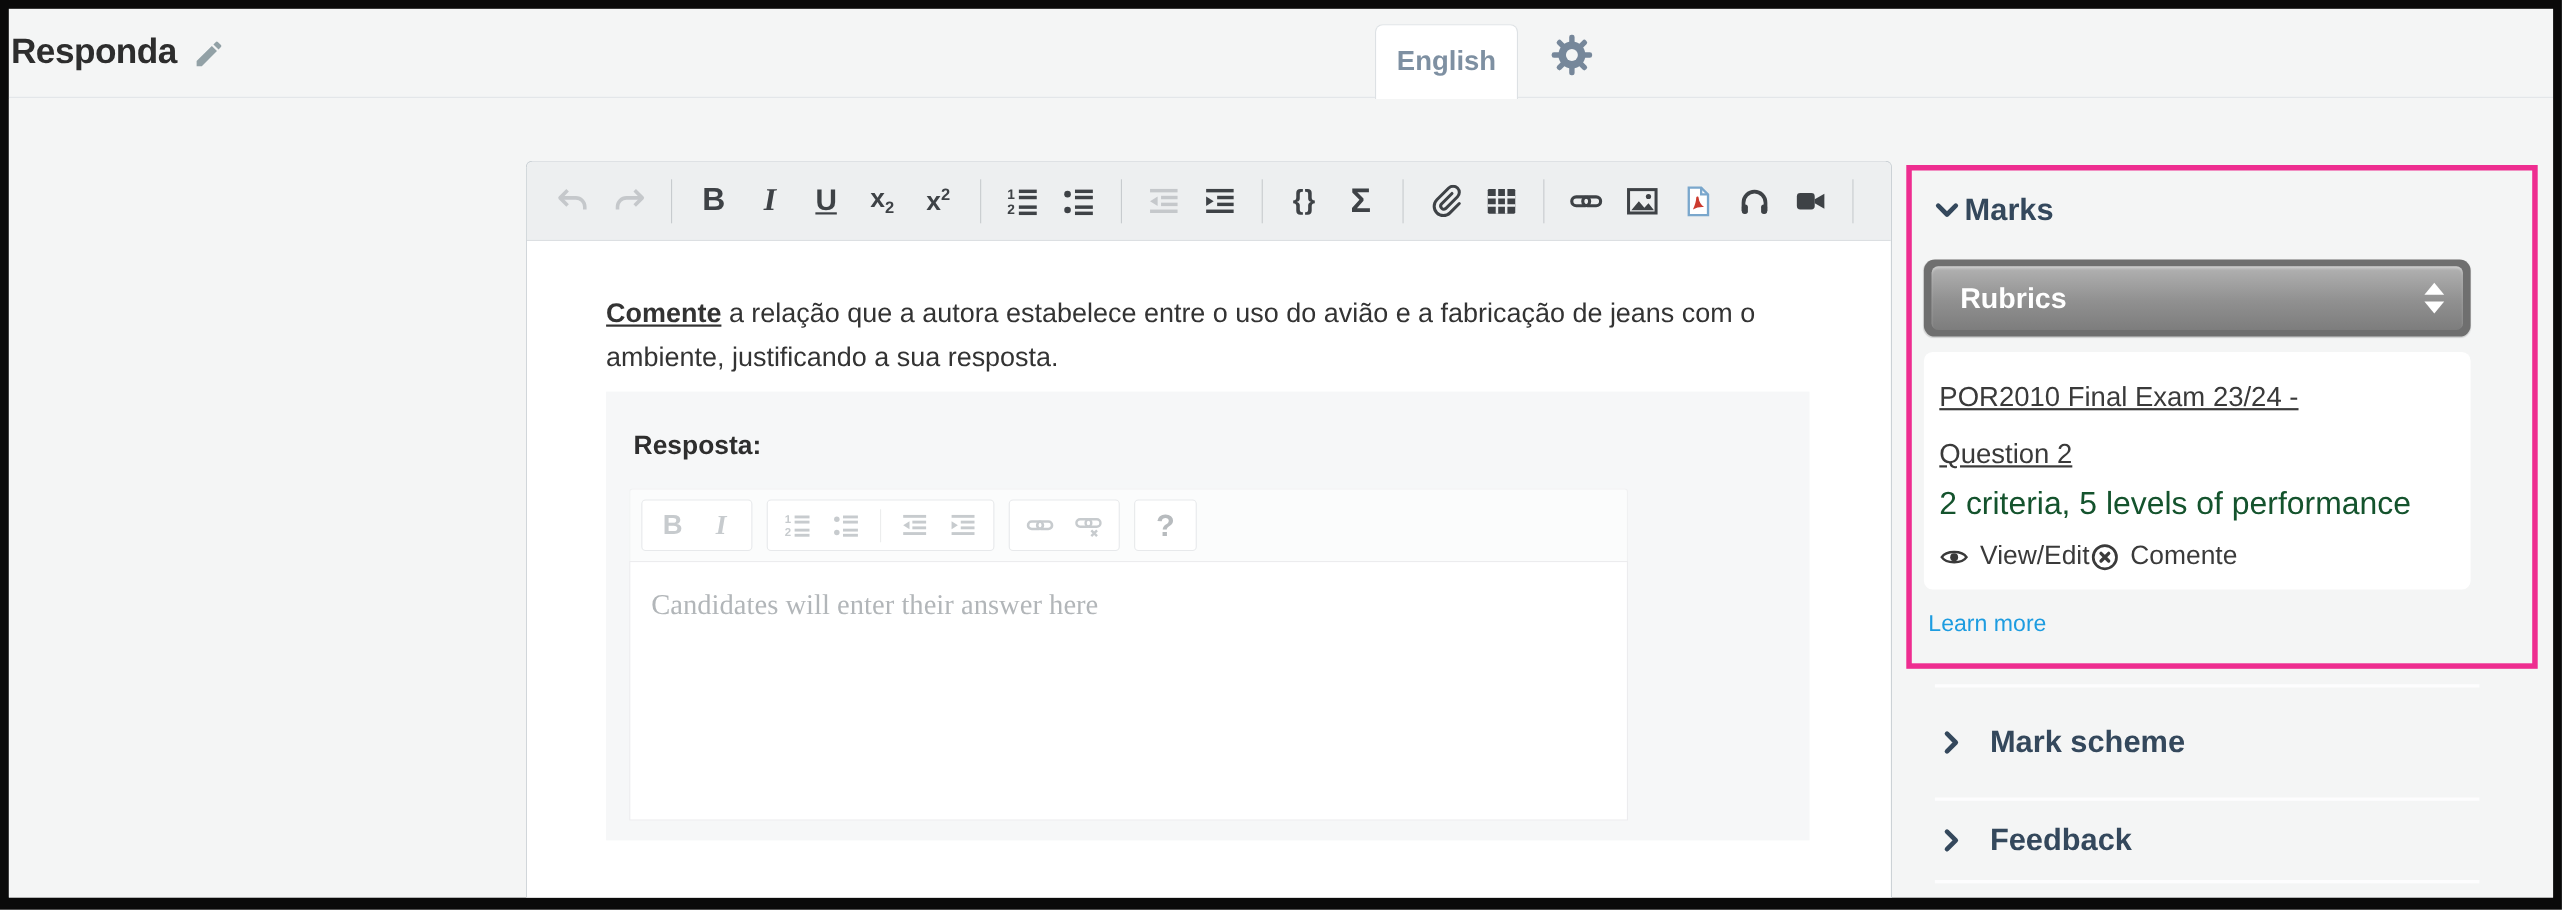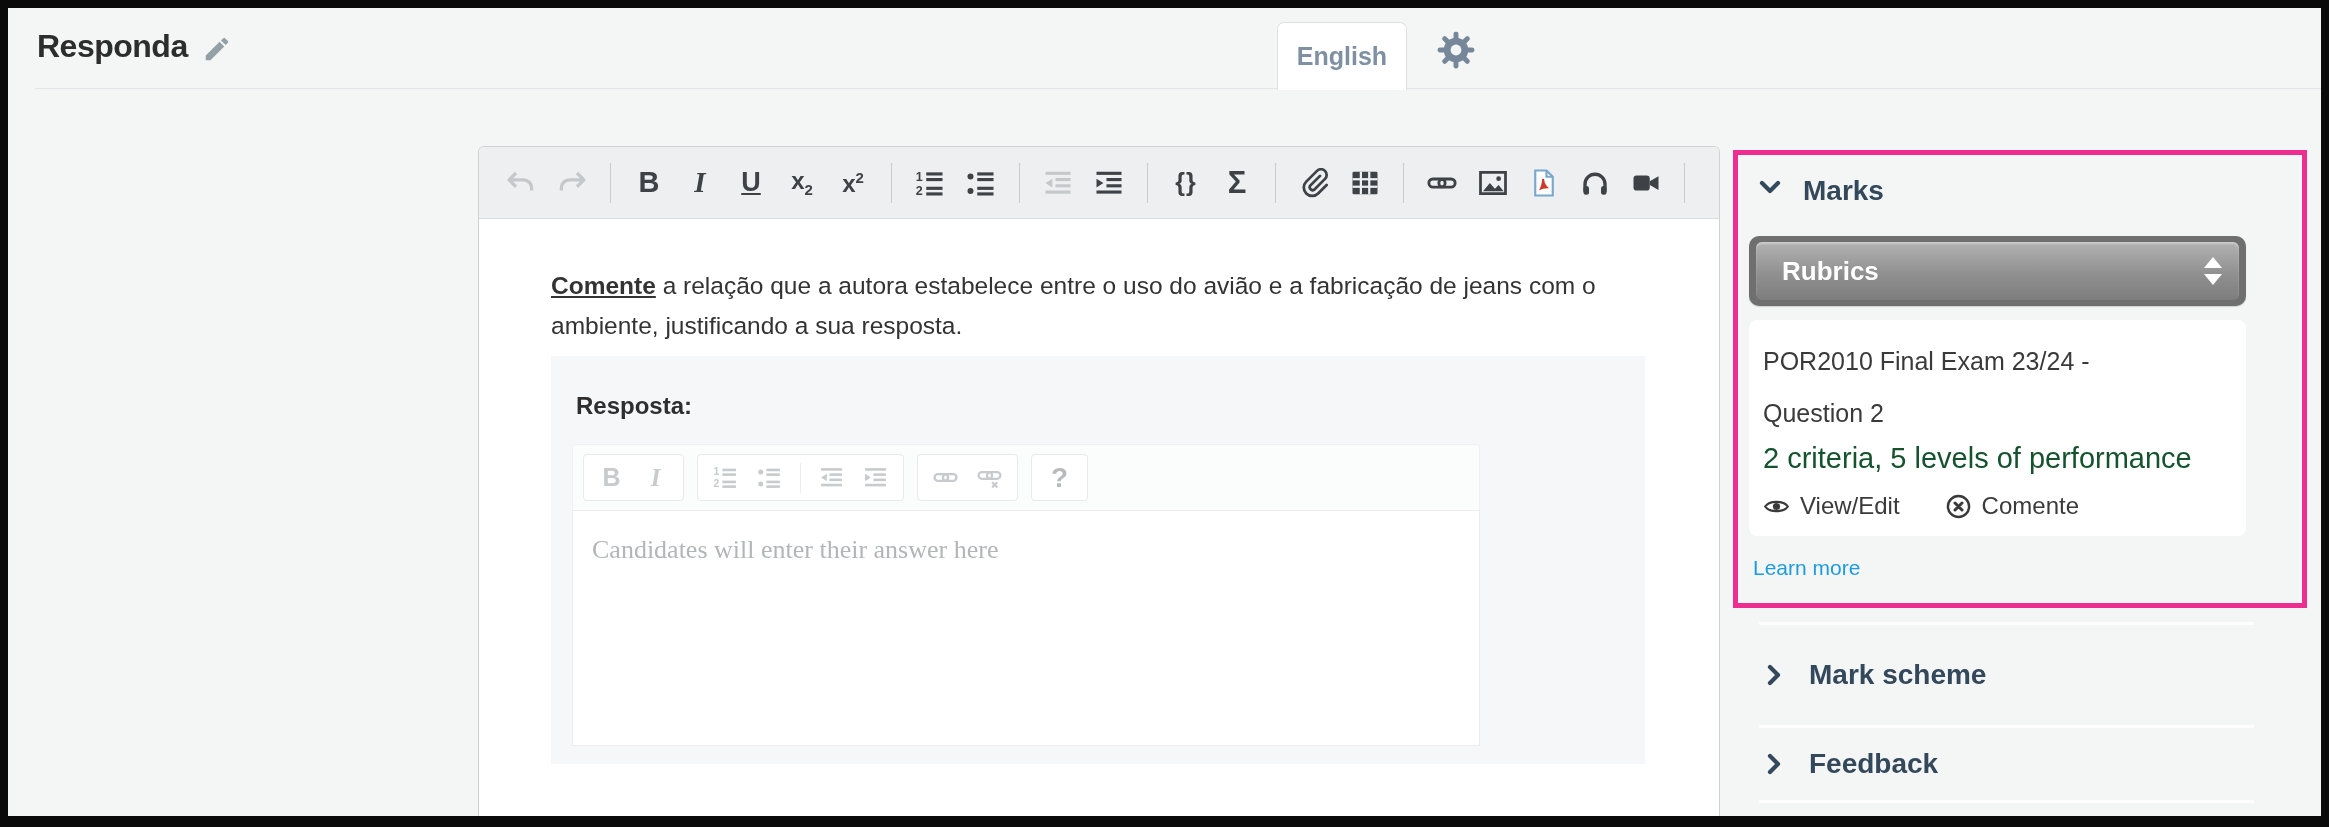--- a/index.html
+++ b/index.html
@@ -4,21 +4,21 @@
 <style>
   * { box-sizing: border-box; }
   html,body { margin:0; padding:0; }
   body {
     width:2329px; height:827px; position:relative; overflow:hidden;
     background:#0a0a0a;
     font-family:"Liberation Sans","DejaVu Sans",sans-serif;
   }
   .frame {
     position:absolute; left:8px; top:8px; width:2313px; height:808px;
-    background:#f4f5f5; overflow:hidden;padding-left:27px;
+    background:#f4f5f5; overflow:hidden;
   }
 
   
   .header { position:relative; height:81px; border-bottom:1px solid #e2e5e8; }
   .page-title {
     position:absolute; left:2px; top:20px; display:flex; align-items:center; gap:14px;
     font-size:32px; font-weight:bold; color:#2d2d2d; letter-spacing:-0.5px;
   }
   .pencil { width:30px; height:30px; margin-top:4px; }
   .lang-tab {
@@ -86,21 +86,21 @@
   .answer-area {
     border:1px solid #ececee; background:#ffffff; height:236px;
     padding:24px 19px; font-size:26px; color:#b2b6b9; cursor:text;font-family:Liberation Serif, serif;
   }
 
   
   .marks-box {
     position:absolute; left:1725px; top:60px; width:574px; height:458px;
     border:5px solid #ee2d90; padding:14px 11px 0 11px; background:transparent;
   }
-  .marks-header { display:flex; align-items:flex-start; gap:21px; margin:6px 0 0 9px;
+  .marks-header { display:flex; align-items:center; gap:4px; margin:6px 0 0 9px;
     color:#34485c; font-size:28px; font-weight:600; cursor:pointer; }
   .chev { width:24px; height:24px; flex:none; }
 
   .rubrics-select {
     margin-top:29px; width:497px; height:70px; border-radius:10px;
     background:#6f6f6f; padding:6px 7px; position:relative; cursor:pointer;
     box-shadow:0 1px 1px rgba(0,0,0,0.15);
   }
   .rubrics-inner {
     height:100%; border-radius:6px;
@@ -111,23 +111,23 @@
   }
   .spin { position:absolute; right:24px; top:50%; transform:translateY(-50%);
     display:flex; flex-direction:column; gap:6px; }
   .spin .up   { width:0; height:0; border-left:9px solid transparent; border-right:9px solid transparent; border-bottom:11px solid #ffffff; }
   .spin .down { width:0; height:0; border-left:9px solid transparent; border-right:9px solid transparent; border-top:11px solid #ffffff; }
 
   .rubric-card {
     margin-top:14px; width:497px; background:#ffffff; border-radius:8px;
     padding:15px 14px 16px 14px;
   }
-  .rubric-title { font-size:25px; color:#3a3a3a; line-height:52px; max-width:395px; }
+  .rubric-title { font-size:25px; color:#3a3a3a; line-height:52px; max-width:395px;text-decoration:underline; }
   .rubric-sub { font-size:29px; color:#14532d; margin-top:3px; }
-  .rubric-actions { display:flex; align-items:center; gap:45px; margin-top:17px;
+  .rubric-actions { display:flex; align-items:center; margin-top:17px;
     font-size:24px; color:#3a3a3a; }
   .action { display:flex; align-items:center; gap:10px; cursor:pointer; }
   .action svg { width:27px; height:27px; flex:none; }
   .learn-more { margin:20px 0 0 4px; font-size:21px; color:#1d9ce0; cursor:pointer; display:inline-block; }
 
   .sidebar-sections { position:absolute; left:1727px; top:532px; width:574px;text-align:right; }
   .sec-sep { height:3px; background:#fdfdfe; margin-left:24px; width:495px; }
   .sec-row { display:flex; align-items:center; gap:23px; padding-left:27px;
     color:#34485c; font-size:28px; font-weight:600; cursor:pointer; }
   .sec-row.r1 { height:100px; }

